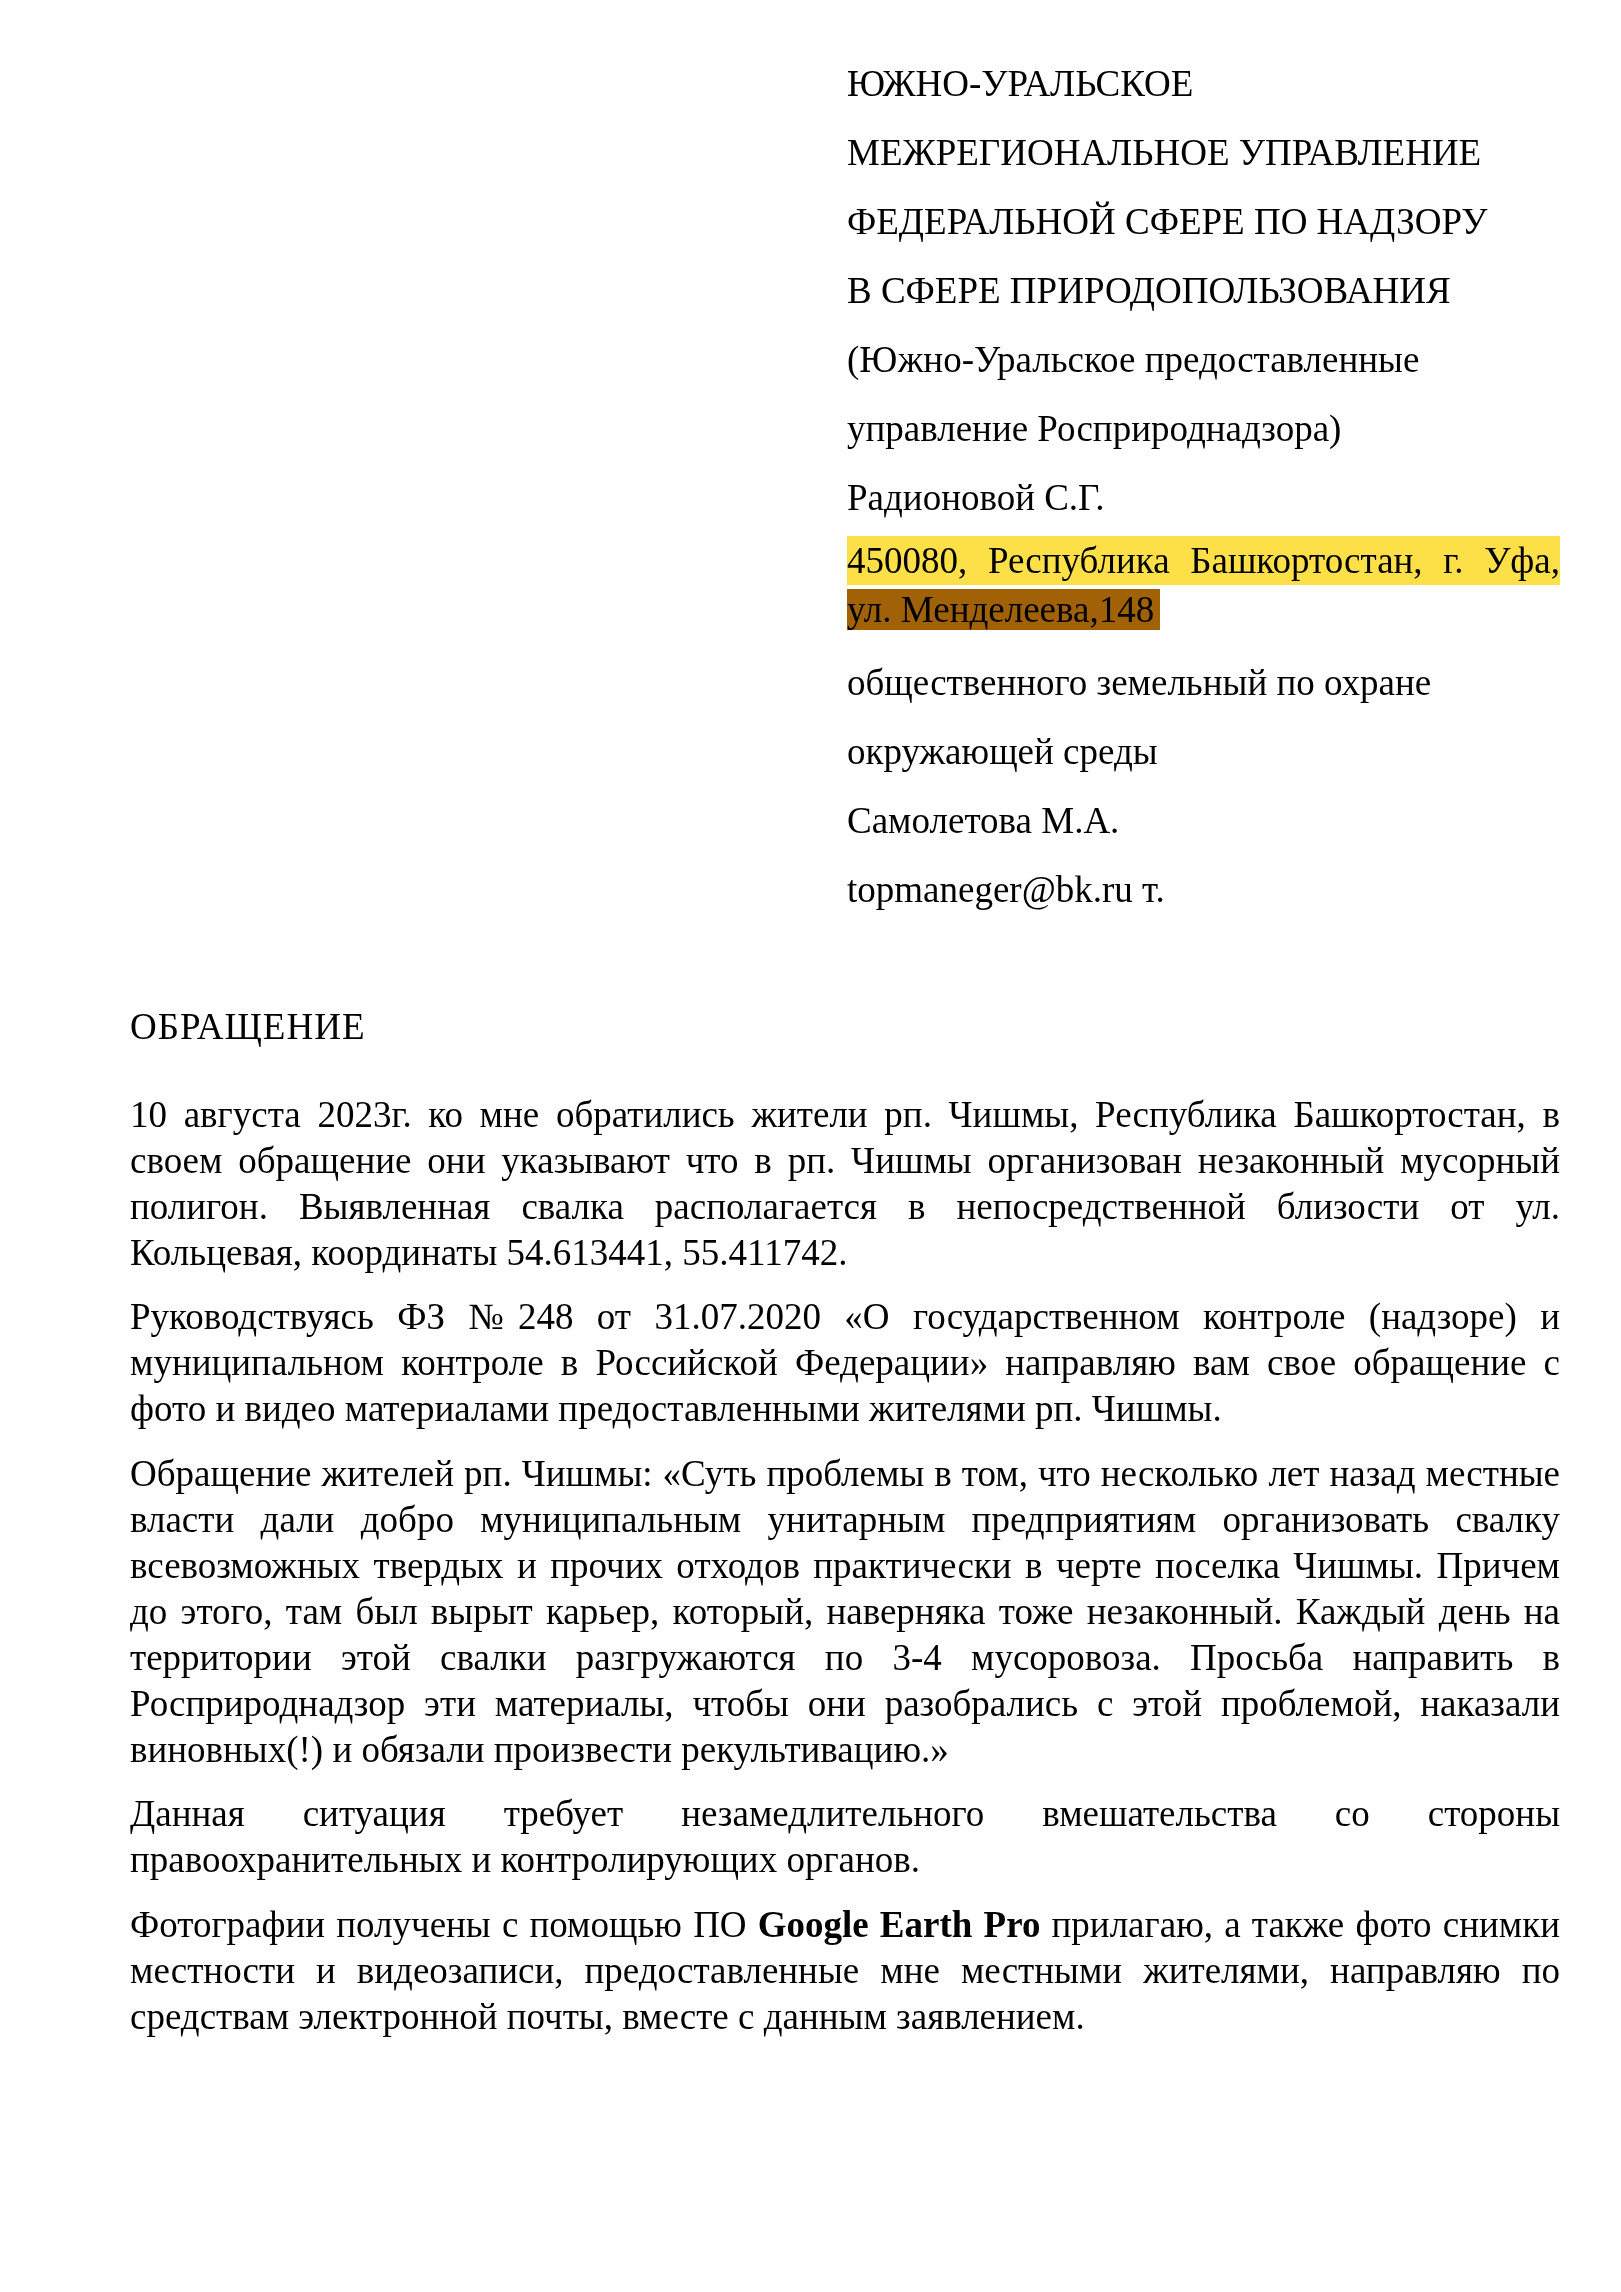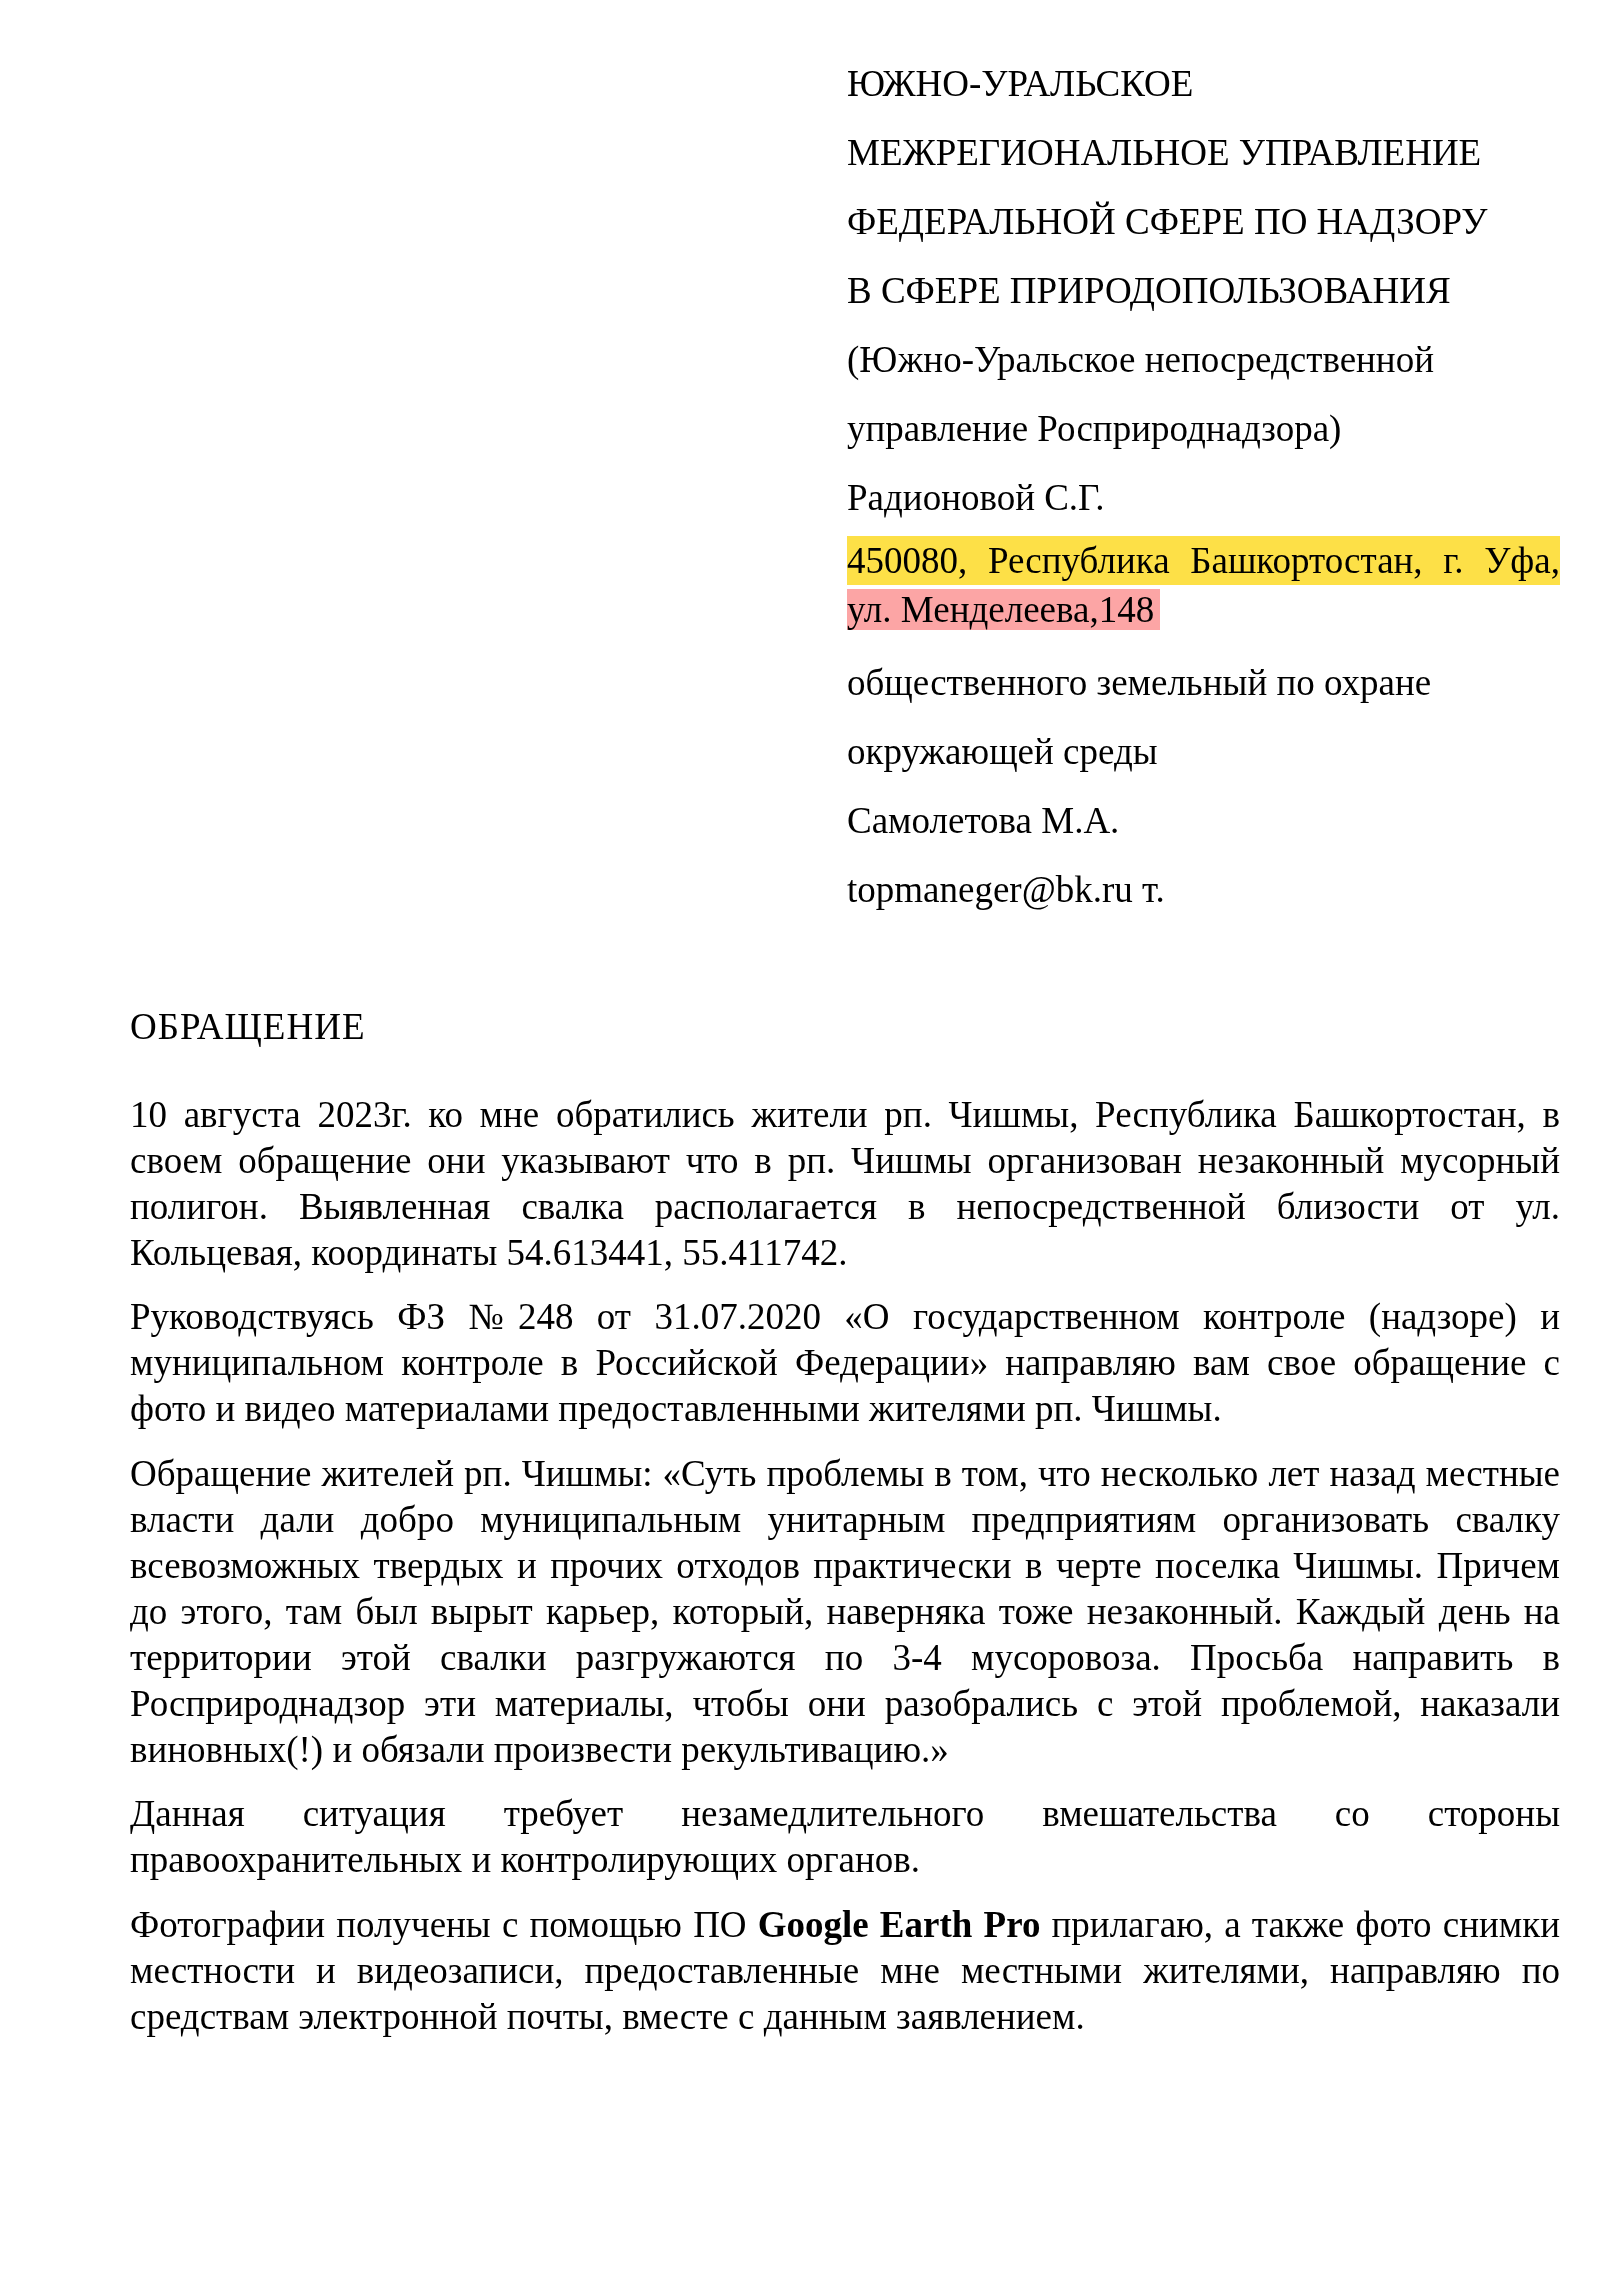--- a/index.html
+++ b/index.html
@@ -58,27 +58,27 @@
 </head>
 <body>
 
 <div class="page">
 
   <div class="recipient">
     <div class="r-line">ЮЖНО-УРАЛЬСКОЕ</div>
     <div class="r-line">МЕЖРЕГИОНАЛЬНОЕ УПРАВЛЕНИЕ</div>
     <div class="r-line">ФЕДЕРАЛЬНОЙ СФЕРЕ ПО НАДЗОРУ</div>
     <div class="r-line">В СФЕРЕ ПРИРОДОПОЛЬЗОВАНИЯ</div>
-    <div class="r-line"> (Южно-Уральское непосредственной</div>
+    <div class="r-line"> (Южно-Уральское предоставленные</div>
     <div class="r-line">управление Росприроднадзора)</div>
     <div class="r-line">Радионовой С.Г.</div>
 
     <div class="addr">
       <div class="r-line addr-l1" style="background:#fde047">450080, Республика Башкортостан, г. Уфа,</div>
-      <div class="r-line"><span class="hl-inline" style="background:#fca5a5">ул. Менделеева,148</span></div>
+      <div class="r-line"><span class="hl-inline" style="background:#a16207">ул. Менделеева,148</span></div>
     </div>
 
     <div class="r-line">общественного земельный по охране</div>
     <div class="r-line">окружающей среды</div>
     <div class="r-line">Самолетова М.А.</div>
     <div class="r-line">topmaneger@bk.ru т.</div>
   </div>
 
   <h1 class="doc-title">ОБРАЩЕНИЕ</h1>
 

